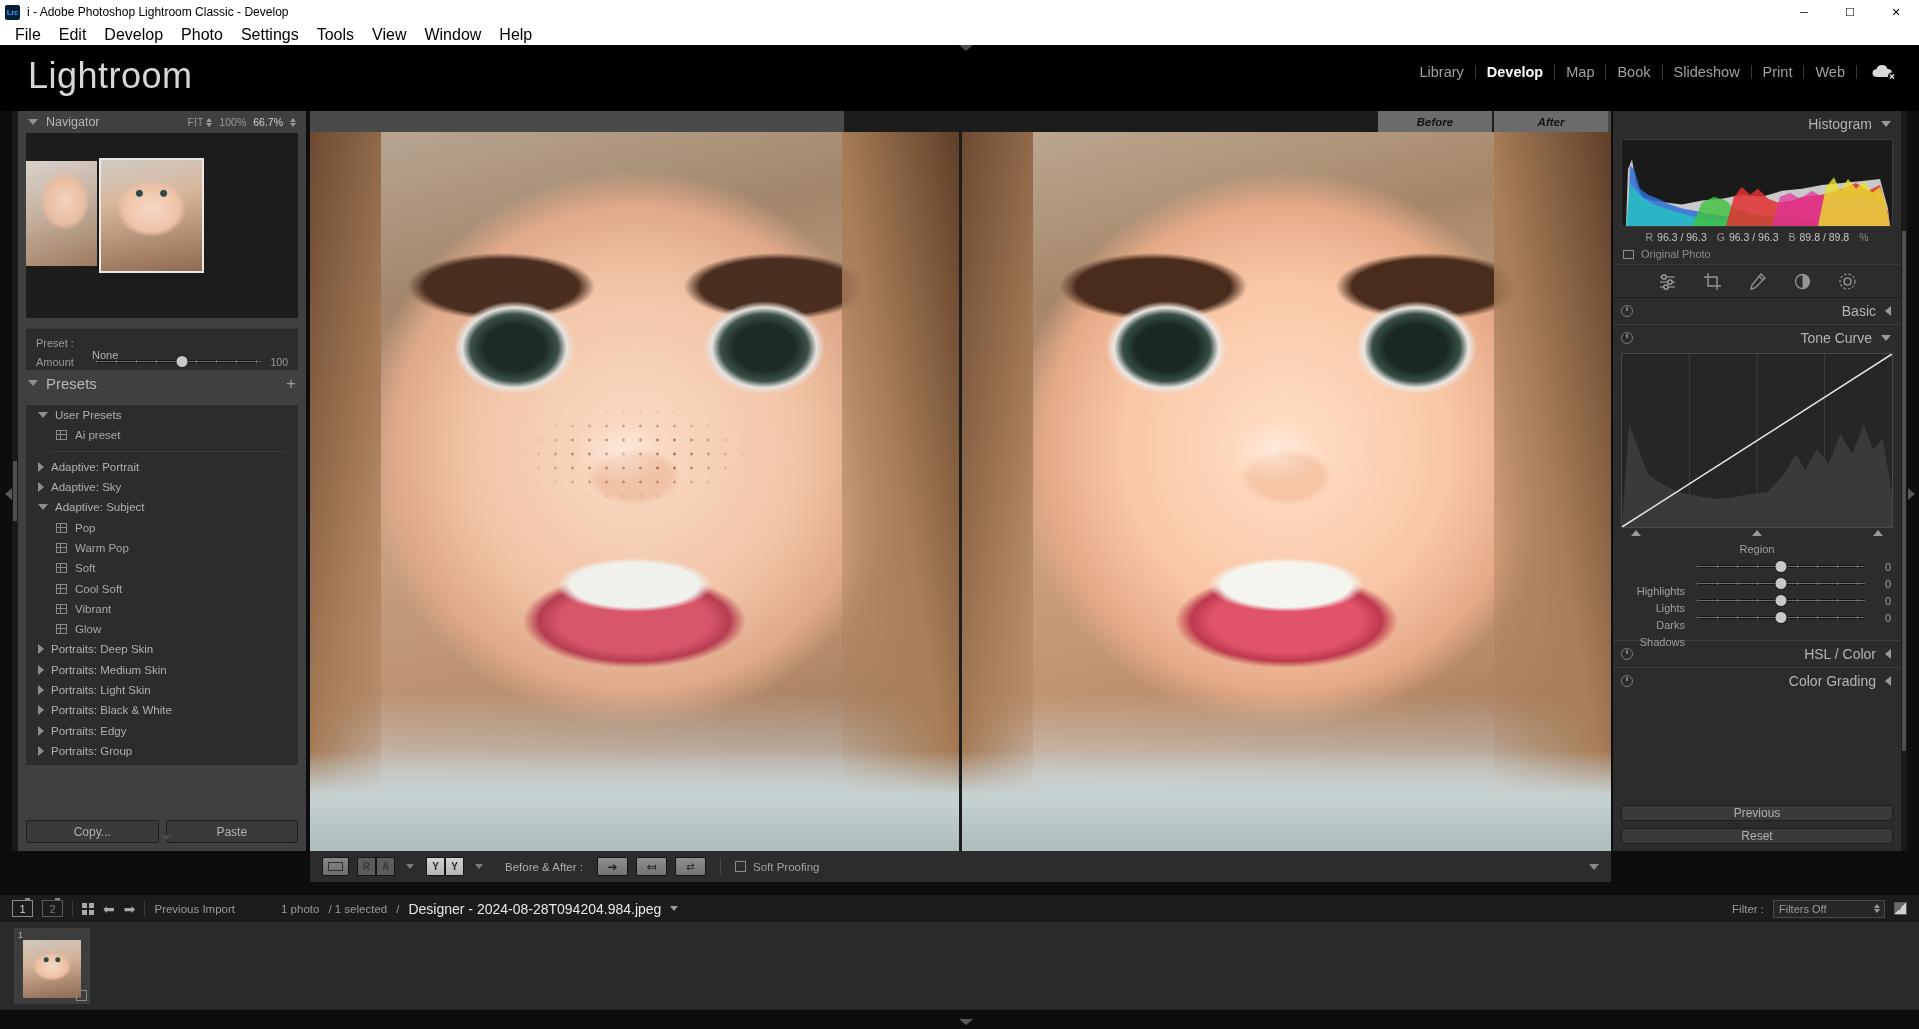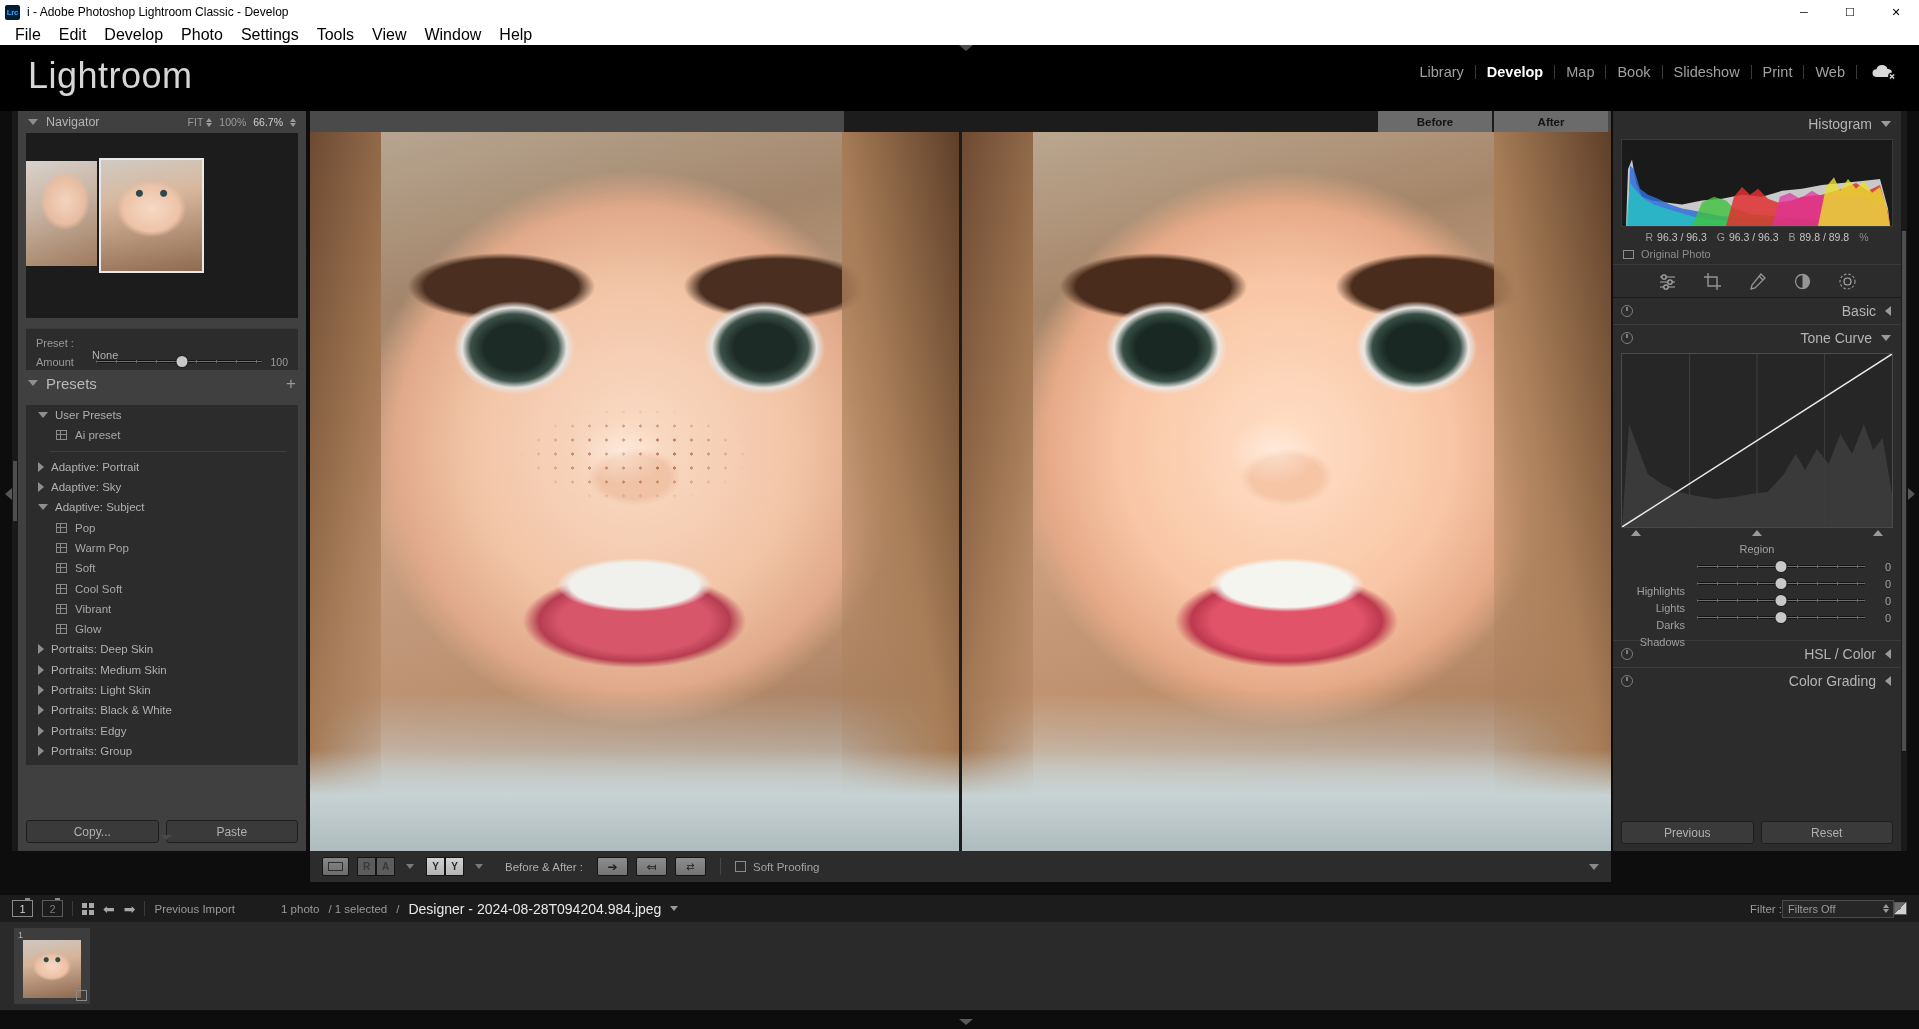--- a/index.html
+++ b/index.html
@@ -215,21 +215,21 @@
     background: #1c1c1c;
   }
   .ba-label {
     width: 648px; height: 21px; background: #6a6a6a; color: #141414;
     font-size: 11.5px; display: flex; align-items: center; justify-content: center;
     font-weight: bold;
   }
   .ba-label.before { margin-left: 534px; width: 114px; background: #6b6b6b; }
   .ba-label.after { margin-left: 2px; width: 114px; background: #6b6b6b; }
   .ba-strip {
-    display: flex; gap: 0; align-items: flex-start; height: 21px;
+    display: flex; gap: 0; align-items: flex-start; height: 21px; font-style: italic;
   }
   .ba-bar-left, .ba-bar-right {
     height: 21px; background: #4a4a4a;
   }
   .images { display: flex; gap: 3px; padding: 0; height: 719px; }
   .img-pane { width: 649px; height: 719px; position: relative; overflow: hidden; }
 
   .face {
     position: absolute; inset: 0;
     background:
@@ -412,21 +412,21 @@
     text-align: center; font-size: 11px; color: #a0a0a0; padding: 7px 0 3px;
   }
   .region-row {
     display: flex; align-items: center; height: 17px;
     font-size: 11px; color: #a0a0a0; padding: 0 10px;
   }
   .region-row .rl { width: 62px; text-align: right; margin-right: 8px; margin-top: 48px; }
   .region-row .rn { width: 26px; text-align: right; }
 
   .prev-reset {
-    position: absolute; bottom: 7px; left: 8px; right: 8px; display: flex; gap: 7px;
+    position: absolute; bottom: 7px; left: 8px; right: 8px; display: flex; gap: 7px; flex-direction: column;
   }
   .pr-btn {
     flex: 1; height: 23px; background: #3a3a3a; border: 1px solid #1d1d1d;
     border-radius: 3px; color: #b0b0b0; font-size: 12px;
     display: flex; align-items: center; justify-content: center;
   }
   .right-arrow-mark {
     position: absolute; right: 150px; bottom: 33px;
     width: 0; height: 0; border-left: 6px solid transparent;
     border-right: 6px solid transparent; border-top: 5px solid #4a4a4a;
@@ -462,21 +462,21 @@
   }
   .fb-grid i { background: #a8a8a8; }
   .fb-arrow { color: #a8a8a8; font-size: 14px; }
   .fb-text { color: #b4b4b4; font-size: 11.5px; }
   .fb-text.dim { color: #9a9a9a; }
   .fb-file { color: #e8e8e8; font-size: 14px; }
   .fb-caret {
     width: 0; height: 0; border-left: 4px solid transparent;
     border-right: 4px solid transparent; border-top: 5px solid #9a9a9a;
   }
-  .fb-right { margin-left: auto; display: flex; align-items: center; }
+  .fb-right { margin-left: auto; display: flex; align-items: center; gap: 9px; }
   .fb-filter-label { color: #9a9a9a; font-size: 11.5px; }
   .fb-filter-box {
     width: 112px; height: 18px; background: #262626; border: 1px solid #4a4a4a;
     display: flex; align-items: center; padding: 0 5px; color: #9a9a9a; font-size: 11px;
     position: relative;
   }
   .fb-filter-box .stepper { position: absolute; right: 4px; }
   .fb-swatch {
     width: 13px; height: 13px;
     background: linear-gradient(135deg,#6a6a6a 50%, #d0d0d0 50%);

